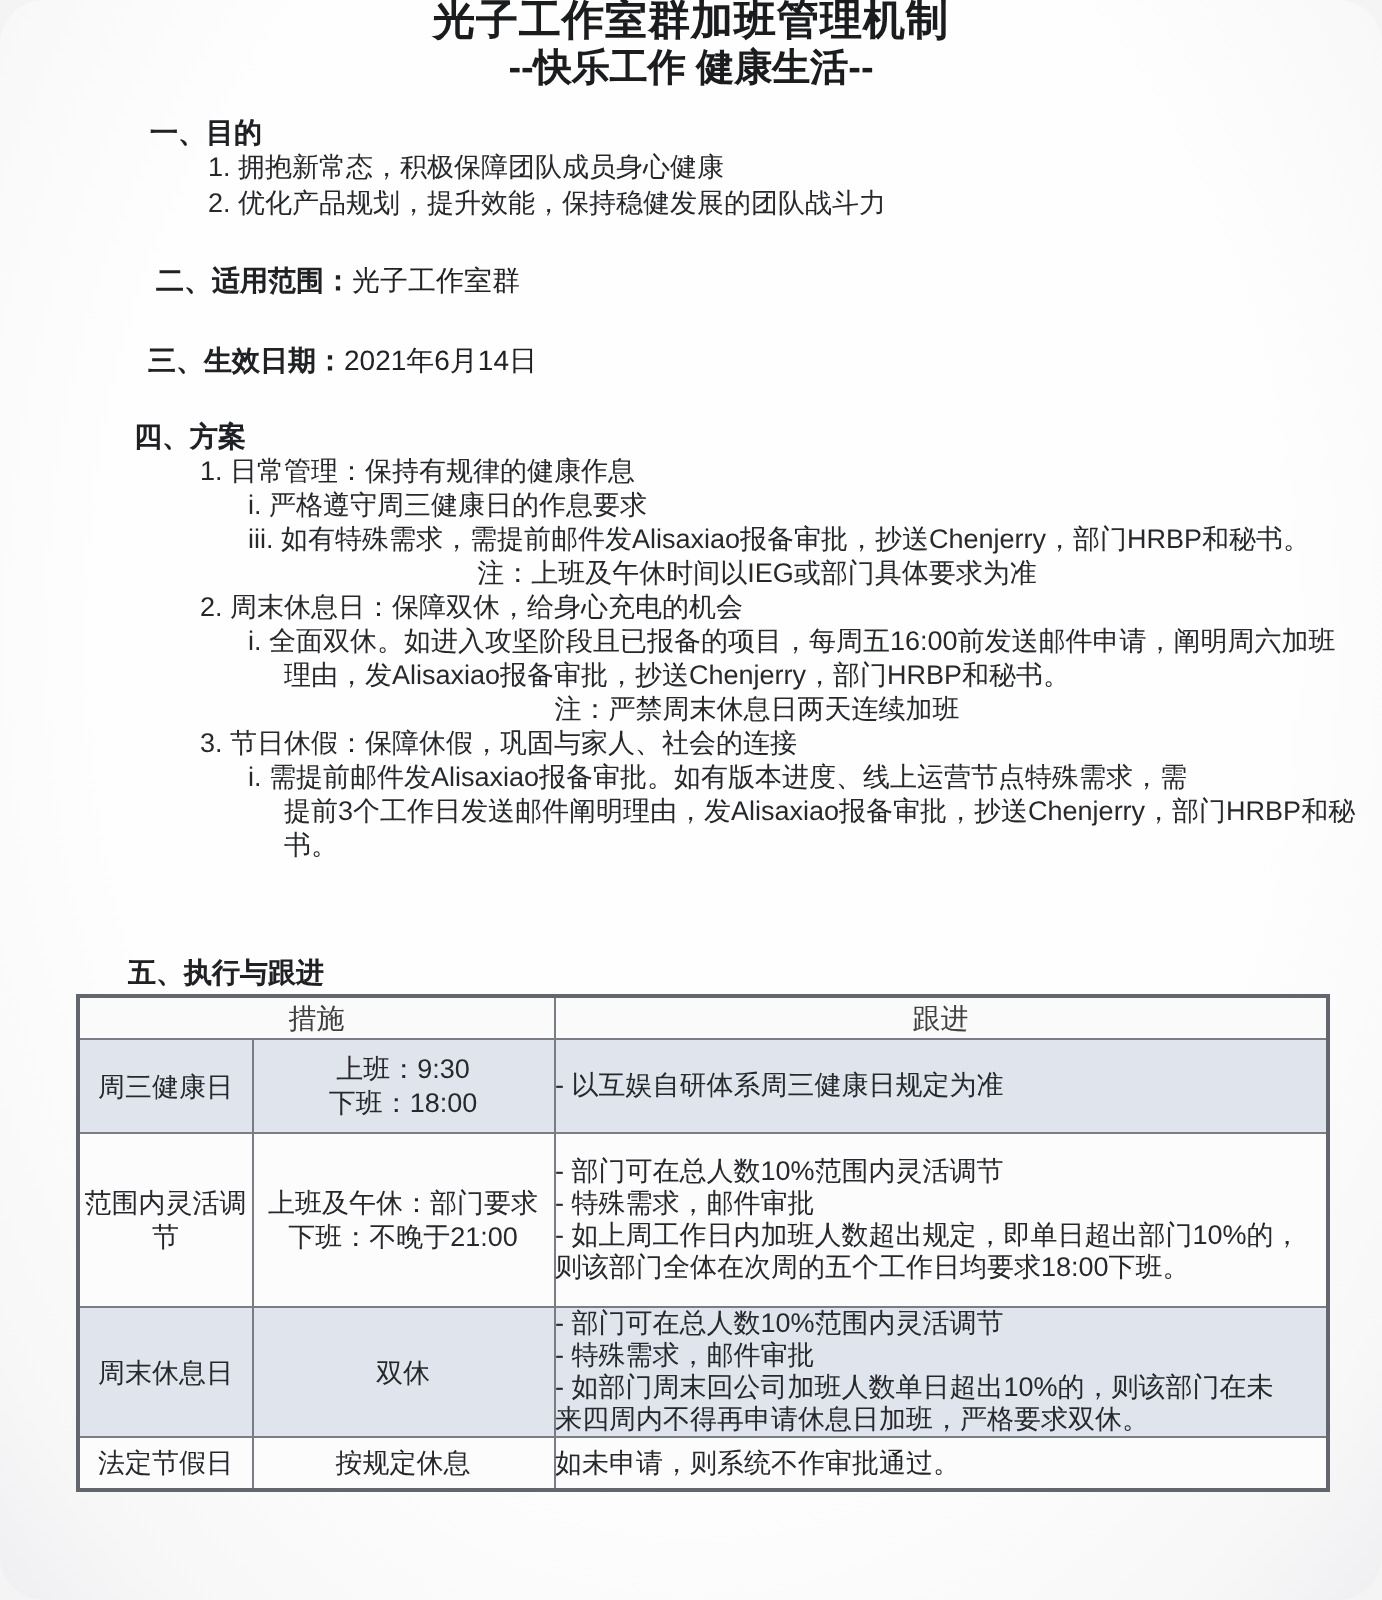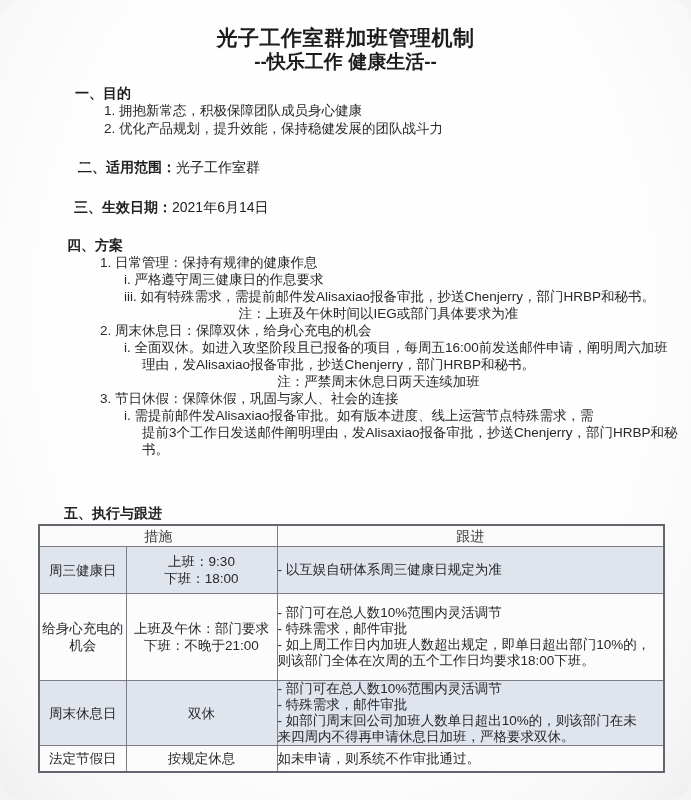--- a/index.html
+++ b/index.html
@@ -10,21 +10,20 @@
   }
   .page{
     position:relative;
     width:691px;height:800px;
     overflow:hidden;
     background:radial-gradient(ellipse at 50% 40%, #fefefe 60%, #f7f7f8 88%, #efeff1 100%);
     color:#26282b;
     font-size:13.5px;
     line-height:17px;
     box-sizing:border-box;
-    padding-top:27px;
     border-radius:22px;
   }
   .title{
     text-align:center;
     font-size:21px;
     font-weight:bold;
     line-height:22px;
     letter-spacing:0.5px;
     color:#1b1c1e;
   }
@@ -142,21 +141,21 @@
       <td class="cell-label">周三健康日</td>
       <td class="cell-measure">
         <div class="mline">上班：9:30</div>
         <div class="mline">下班：18:00</div>
       </td>
       <td class="cell-follow">
         <div class="fline">- 以互娱自研体系周三健康日规定为准</div>
       </td>
     </tr>
     <tr class="plain r2">
-      <td class="cell-label">给身心充电的机会</td>
+      <td class="cell-label">范围内灵活调节</td>
       <td class="cell-measure">
         <div class="mline">上班及午休：部门要求</div>
         <div class="mline">下班：不晚于21:00</div>
       </td>
       <td class="cell-follow">
         <div class="fline">- 部门可在总人数10%范围内灵活调节</div>
         <div class="fline">- 特殊需求，邮件审批</div>
         <div class="fline">- 如上周工作日内加班人数超出规定，即单日超出部门10%的，</div>
         <div class="fline">则该部门全体在次周的五个工作日均要求18:00下班。</div>
       </td>

